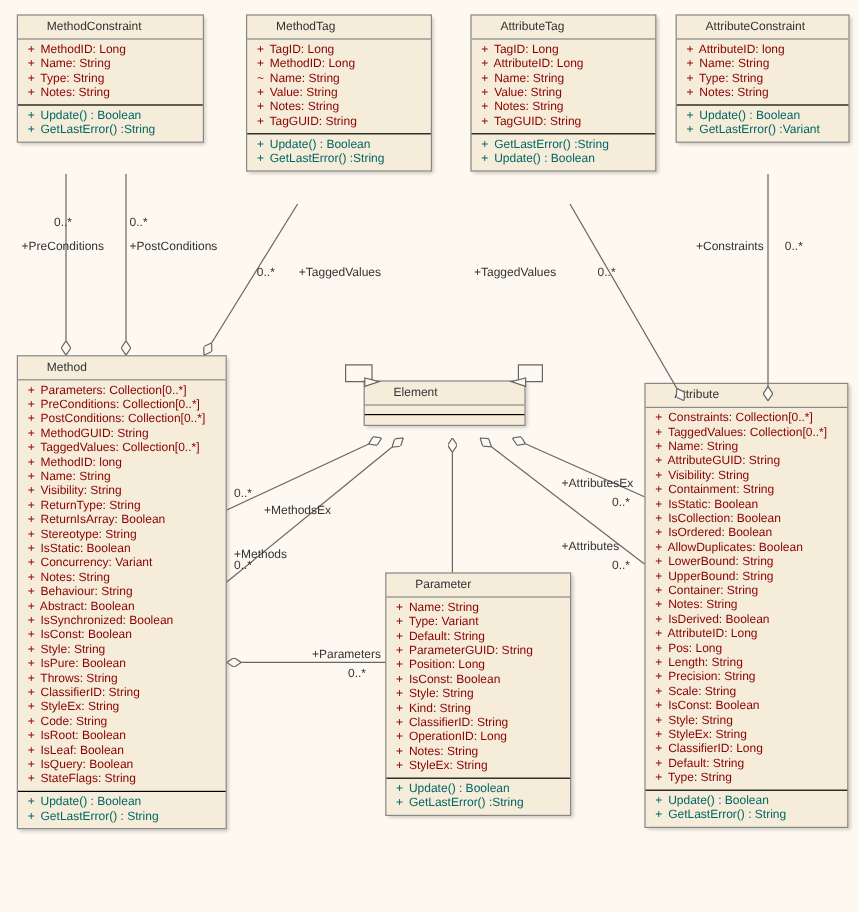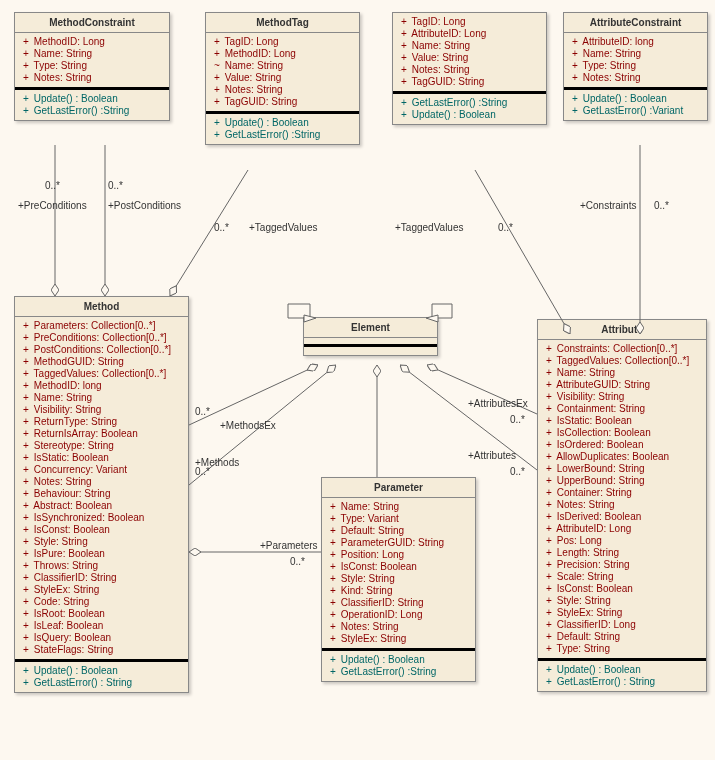--- a/index.html
+++ b/index.html
@@ -1,19 +1,19 @@
 <!DOCTYPE html>
 <html><head>
 <meta charset="utf-8">
 <style>
 *{box-sizing:border-box;margin:0;padding:0}
 body{background:#fdf8f0;font-family:Arial,sans-serif;font-size:10px;width:715px;height:760px;position:relative}
 .class-box{position:absolute;background:#f5ecd9;border:1px solid #888;box-shadow:2px 2px 3px rgba(0,0,0,0.2)}
-.class-title{text-align:center;font-weight:bold;padding:4px 8px;border-bottom:1px solid #888;color:#333}
-.class-section{padding:3px 6px;border-bottom:3px solid #000000}
+.class-title{font-weight:normal;padding:4px 24px;border-bottom:1px solid #888;color:#333}
+.class-section{padding:3px 6px;border-bottom:1px solid #000000}
 .class-section:last-child{border-bottom:none}
 .attr-row,.op-row{color:#8b0000;white-space:nowrap;line-height:12px}
 .op-row{color:#006666}
 .vis{display:inline-block;width:10px;text-align:center}
 svg{position:absolute;top:0;left:0;pointer-events:none}
 .assoc-label{position:absolute;font-size:10px;color:#333;background:transparent}
 </style>
 </head>
 <body>
 
@@ -41,20 +41,21 @@
       <div class="attr-row"><span class="vis">+</span> Notes: String</div>
       <div class="attr-row"><span class="vis">+</span> TagGUID: String</div>
     </div>
   <div class="class-section">
       <div class="op-row"><span class="vis">+</span> Update() : Boolean</div>
       <div class="op-row"><span class="vis">+</span> GetLastError() :String</div>
     </div>
 </div>
 
 <div class="class-box" style="left:392px;top:12px;width:155px">
+  <div class="class-title">AttributeTag</div>
   <div class="class-section">
       <div class="attr-row"><span class="vis">+</span> TagID: Long</div>
       <div class="attr-row"><span class="vis">+</span> AttributeID: Long</div>
       <div class="attr-row"><span class="vis">+</span> Name: String</div>
       <div class="attr-row"><span class="vis">+</span> Value: String</div>
       <div class="attr-row"><span class="vis">+</span> Notes: String</div>
       <div class="attr-row"><span class="vis">+</span> TagGUID: String</div>
     </div>
   <div class="class-section">
       <div class="op-row"><span class="vis">+</span> GetLastError() :String</div>

